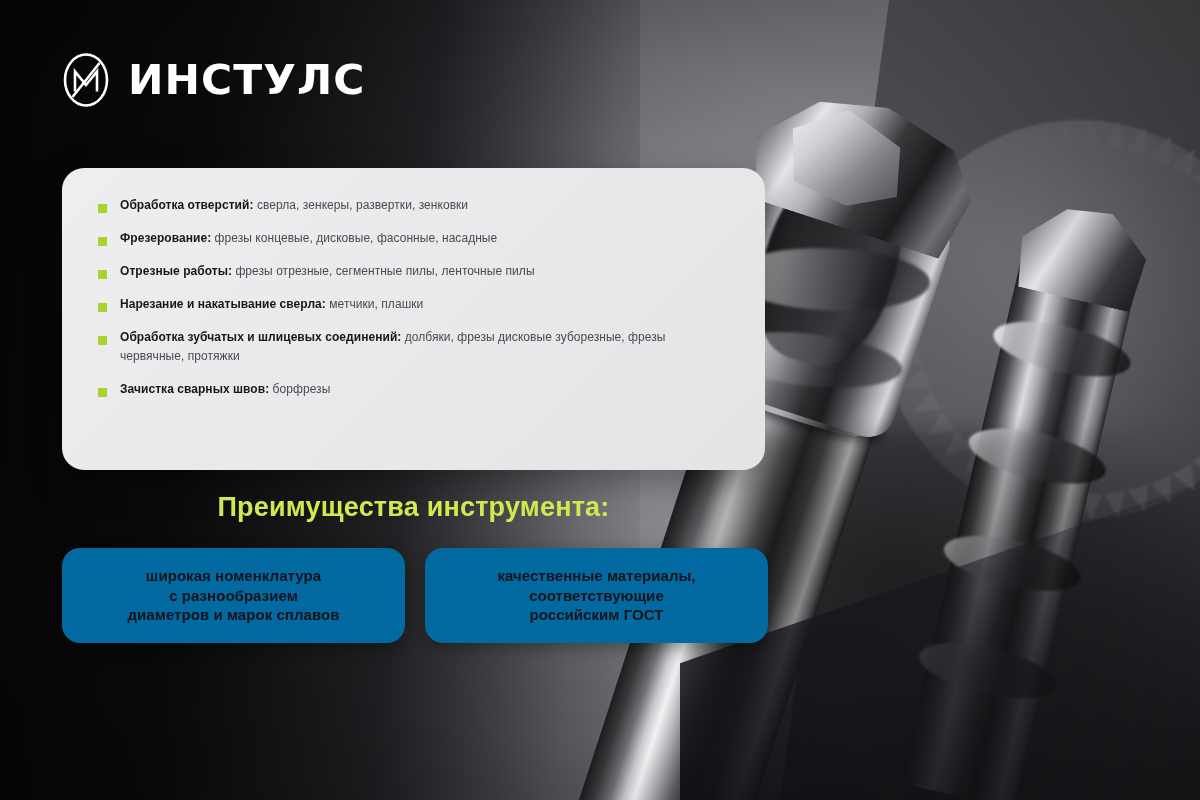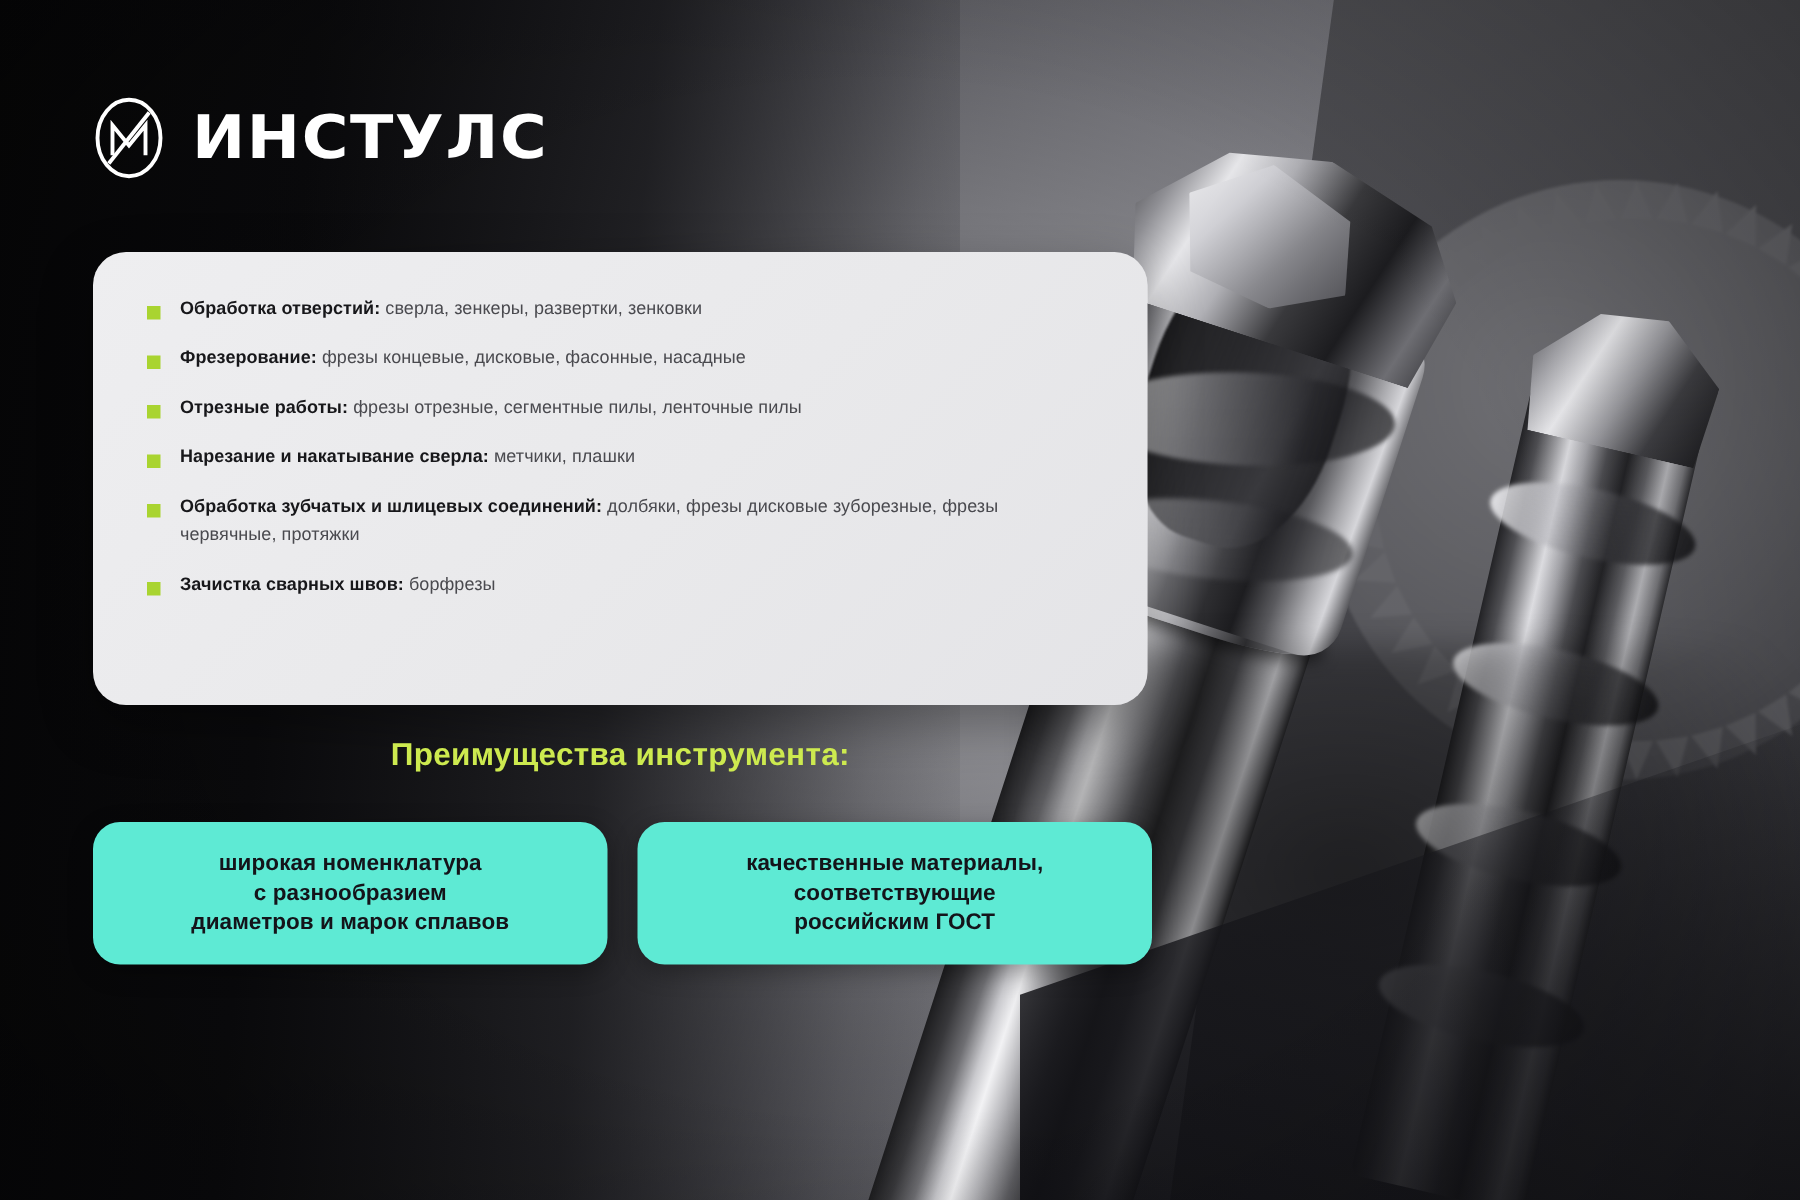--- a/index.html
+++ b/index.html
@@ -186,21 +186,21 @@
     position: absolute;
     left: 690px; top: 430px;
     width: 520px; height: 380px;
     background: radial-gradient(ellipse at 40% 40%, rgba(0,0,0,0.5) 0%, rgba(0,0,0,0.22) 50%, rgba(0,0,0,0) 78%);
     filter: blur(10px);
   }
 
   
   .logo {
     position: absolute;
-    left: 58px; top: 64px;
+    left: 58px; top: 52px;
     display: flex;
     align-items: center;
     gap: 14px;
     justify-content: flex-end;
   }
   .logo-mark { width: 56px; height: 56px; display: block; }
   .logo-word {
     color: #ffffff;
     font-size: 40px;
     font-weight: 700;
@@ -251,36 +251,36 @@
     font-weight: 700;
   }
 
   
   .adv-heading {
     position: absolute;
     left: 62px; top: 492px;
     width: 703px;
     text-align: center;
     color: #cdea4f;
-    font-size: 21px;
+    font-size: 27px;
     font-weight: 700;
     letter-spacing: 0.2px;
   }
   .adv-grid {
     position: absolute;
     left: 62px; top: 548px;
     width: 706px;
     display: grid;
     grid-template-columns: 343px 343px;
     grid-template-rows: 95px 95px;
     column-gap: 20px;
     row-gap: 17px;
   }
   .adv-card {
-    background: #5eead4;
+    background: #0369a1;
     border-radius: 18px;
     display: flex;
     align-items: center;
     justify-content: center;
     text-align: center;
     padding: 24px 14px;
     box-sizing: border-box;
     box-shadow: 0 5px 16px rgba(0,0,0,0.3);
   }
   .adv-text {

